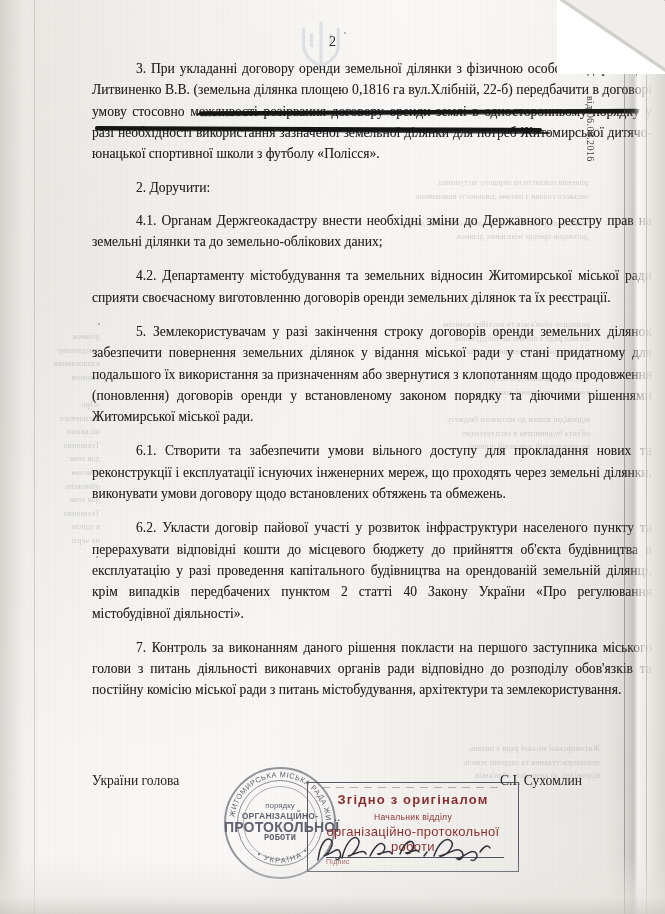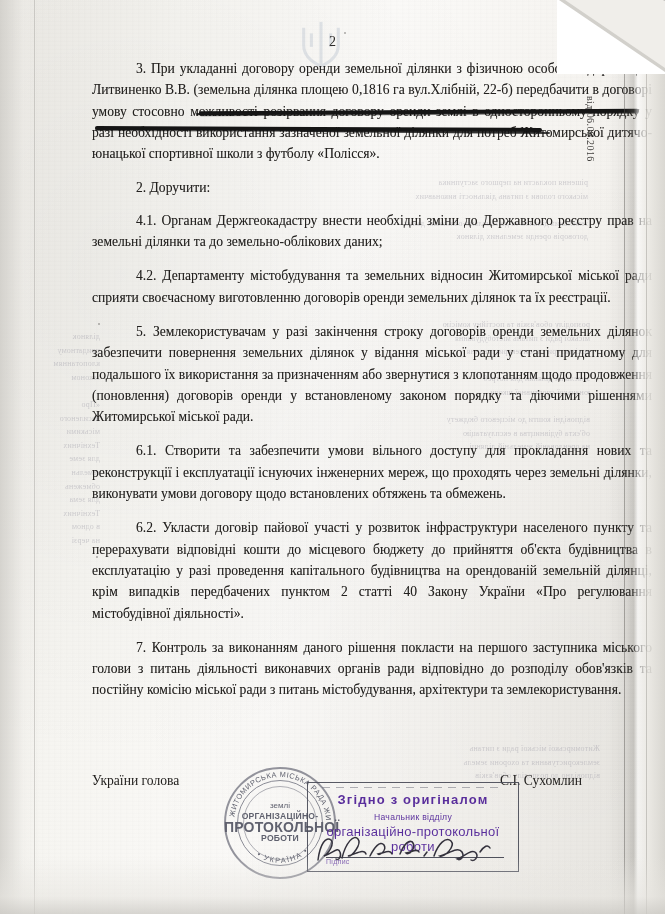--- a/index.html
+++ b/index.html
@@ -202,37 +202,37 @@
   .stamp-center{
     position:absolute;left:0;right:0;top:33px;
     text-align:center;
     font-family:"Liberation Sans",sans-serif;
     color:#4b4d5c;
     line-height:11px;
   }
   .stamp-center .l1{font-size:8px;}
   .stamp-center .l2{font-size:8.6px;font-weight:bold;letter-spacing:0.2px;}
   .stamp-center .l3{font-size:14px;font-weight:bold;letter-spacing:0.2px;}
-  .stamp-center .l4{font-size:8.6px;font-weight:bold;letter-spacing:0.2px;}
+  .stamp-center .l4{font-size:8.6px;font-weight:bold;letter-spacing:0.2px;font-family:Liberation Mono, monospace;}
   .arc-text{
     position:absolute;inset:0;
     font-family:"Liberation Sans",sans-serif;
     font-size:7px;
     fill:#4b4d5c;
     letter-spacing:0.6px;
   }
 
   
   .rect-stamp{
     position:absolute;left:307px;top:782px;
     width:210px;height:88px;
     border:1.6px solid #4a4c58;
     opacity:0.92;
     font-family:"Liberation Sans",sans-serif;
-    color:#4c1d95;
+    color:#7f1d1d;
   }
   .rect-stamp .rs1{
     position:absolute;left:0;right:0;top:9px;text-align:center;
     font-size:13px;font-weight:bold;letter-spacing:1.2px;
   }
   .rect-stamp .rs2{
     position:absolute;left:0;right:0;top:29px;text-align:center;
     font-size:8.6px;letter-spacing:0.3px;
   }
   .rect-stamp .rs3{
@@ -352,21 +352,21 @@
           <path id="arcBot" d="M 16,56 A 40,40 0 0 0 96,56"></path>
         </defs>
         <text font-size="7.4" fill="#4b4d5c" letter-spacing="0.5">
           <textPath href="#arcTop" startOffset="4%" id="seal-arc-top">ЖИТОМИРСЬКА МІСЬКА РАДА ЖИТОМИРСЬКОЇ ОБЛАСТІ</textPath>
         </text>
         <text font-size="7.4" fill="#4b4d5c" letter-spacing="1.6">
           <textPath href="#arcBot" startOffset="30%" id="seal-arc-bottom">• УКРАЇНА •</textPath>
         </text>
       </svg>
       <div class="stamp-center">
-        <div class="l1">землі</div>
+        <div class="l1">порядку</div>
         <div class="l2">ОРГАНІЗАЦІЙНО-</div>
         <div class="l3">ПРОТОКОЛЬНОЇ</div>
         <div class="l4">РОБОТИ</div>
       </div>
     </div>
 
     <div class="rect-stamp">
       <div class="rs-top-dash"></div>
       <div class="rs1">Згідно з оригіналом</div>
       <div class="rs2">Начальник відділу</div>

